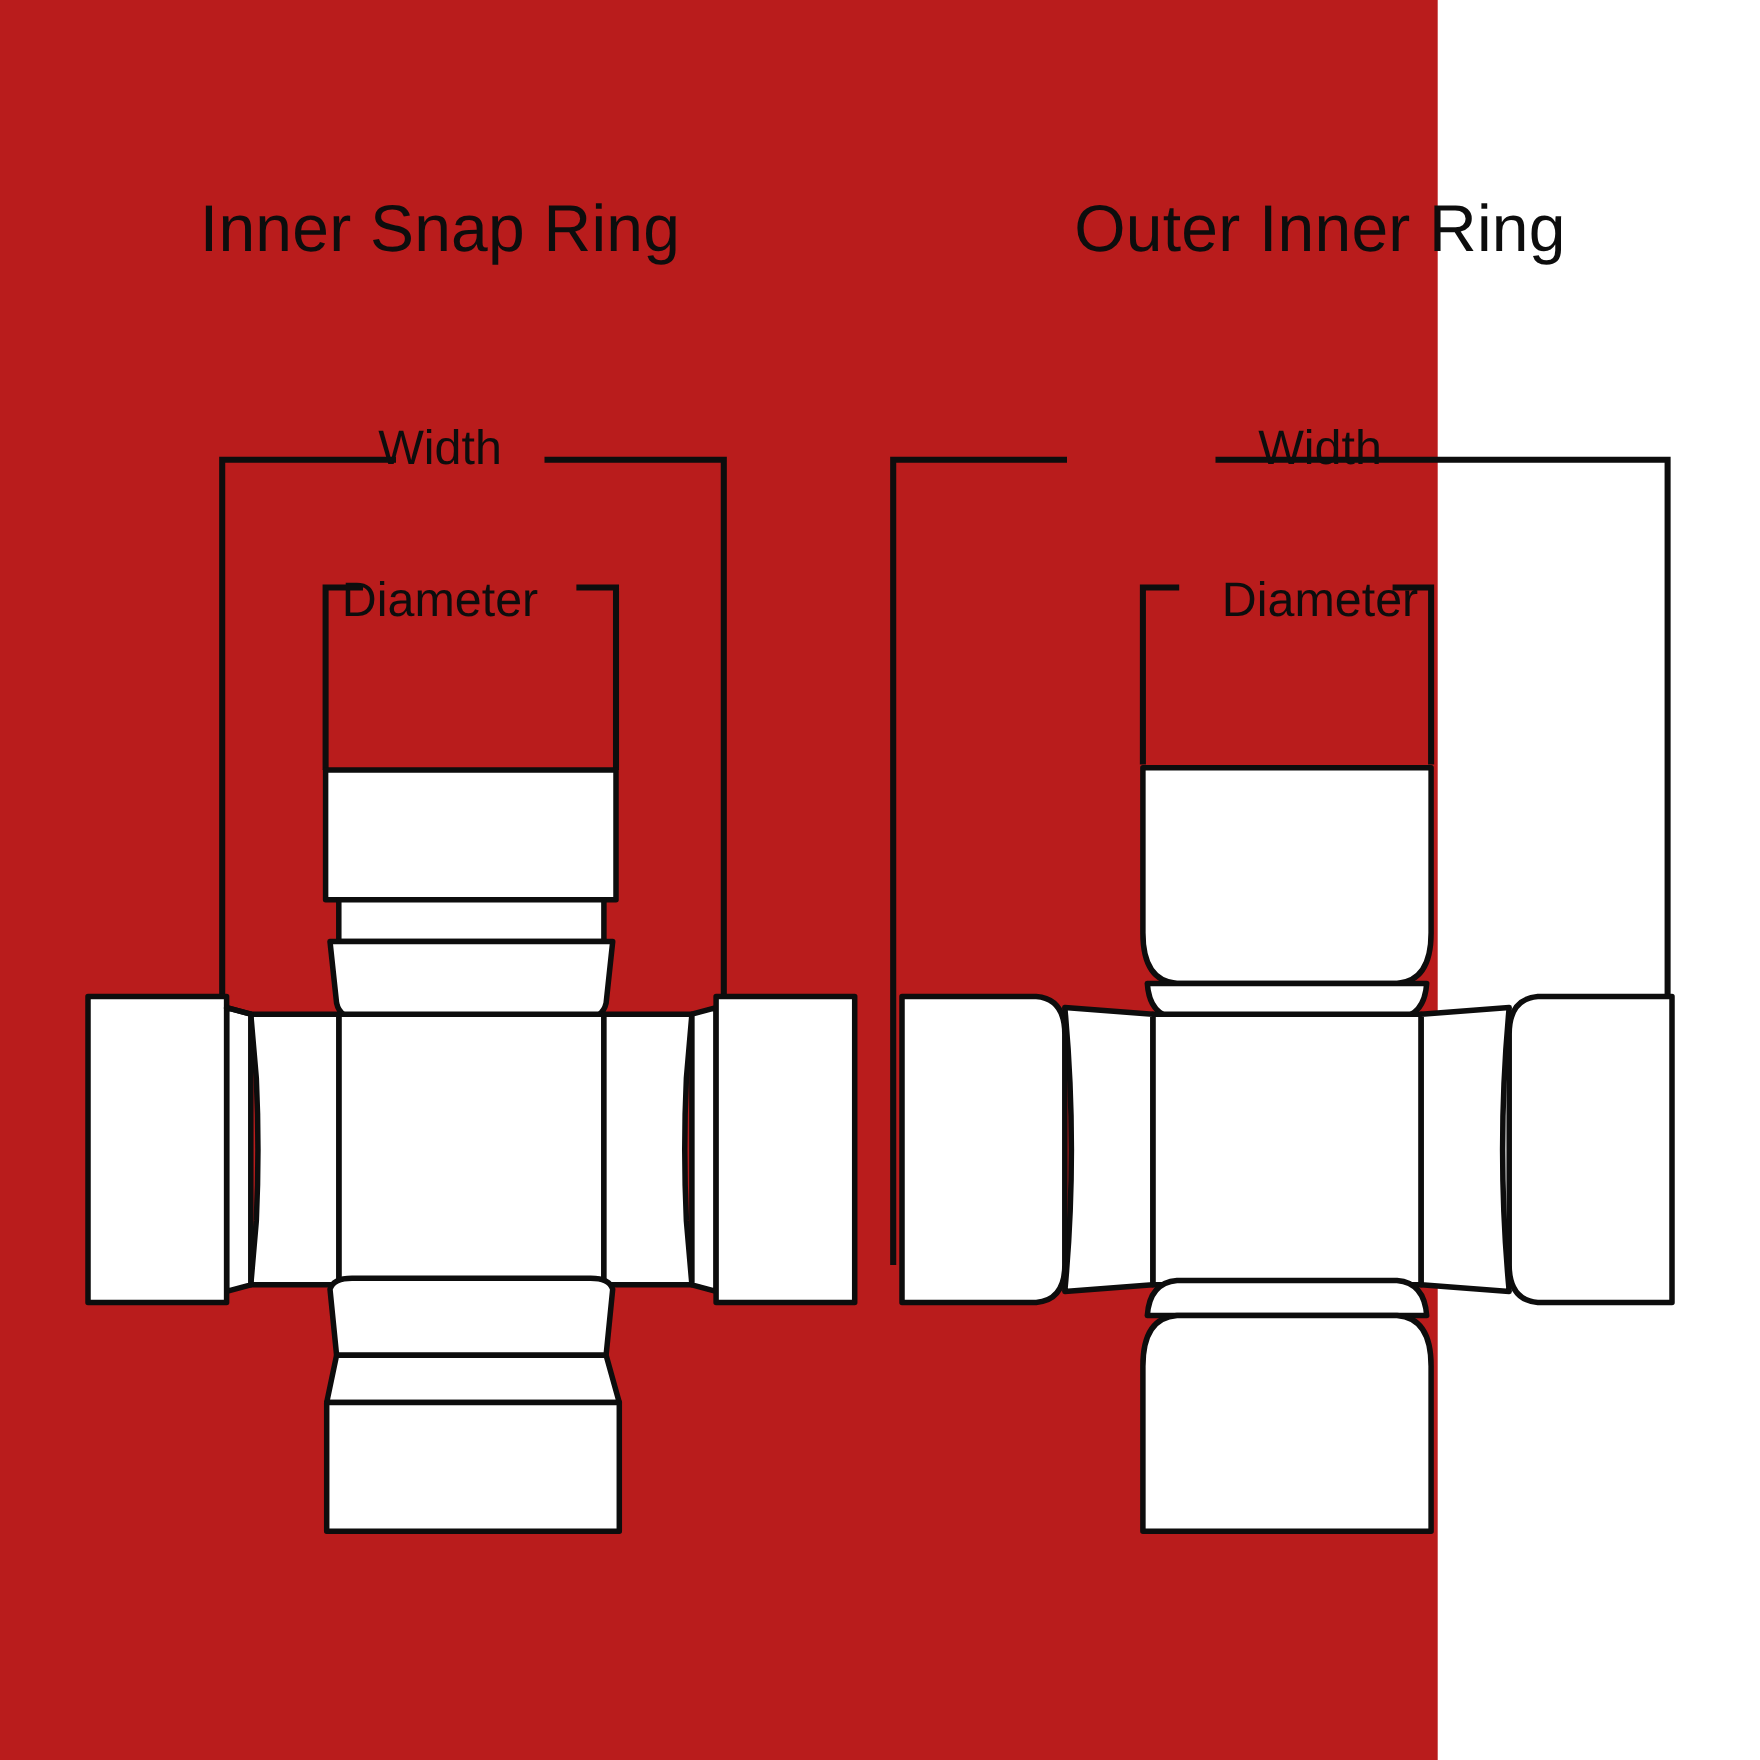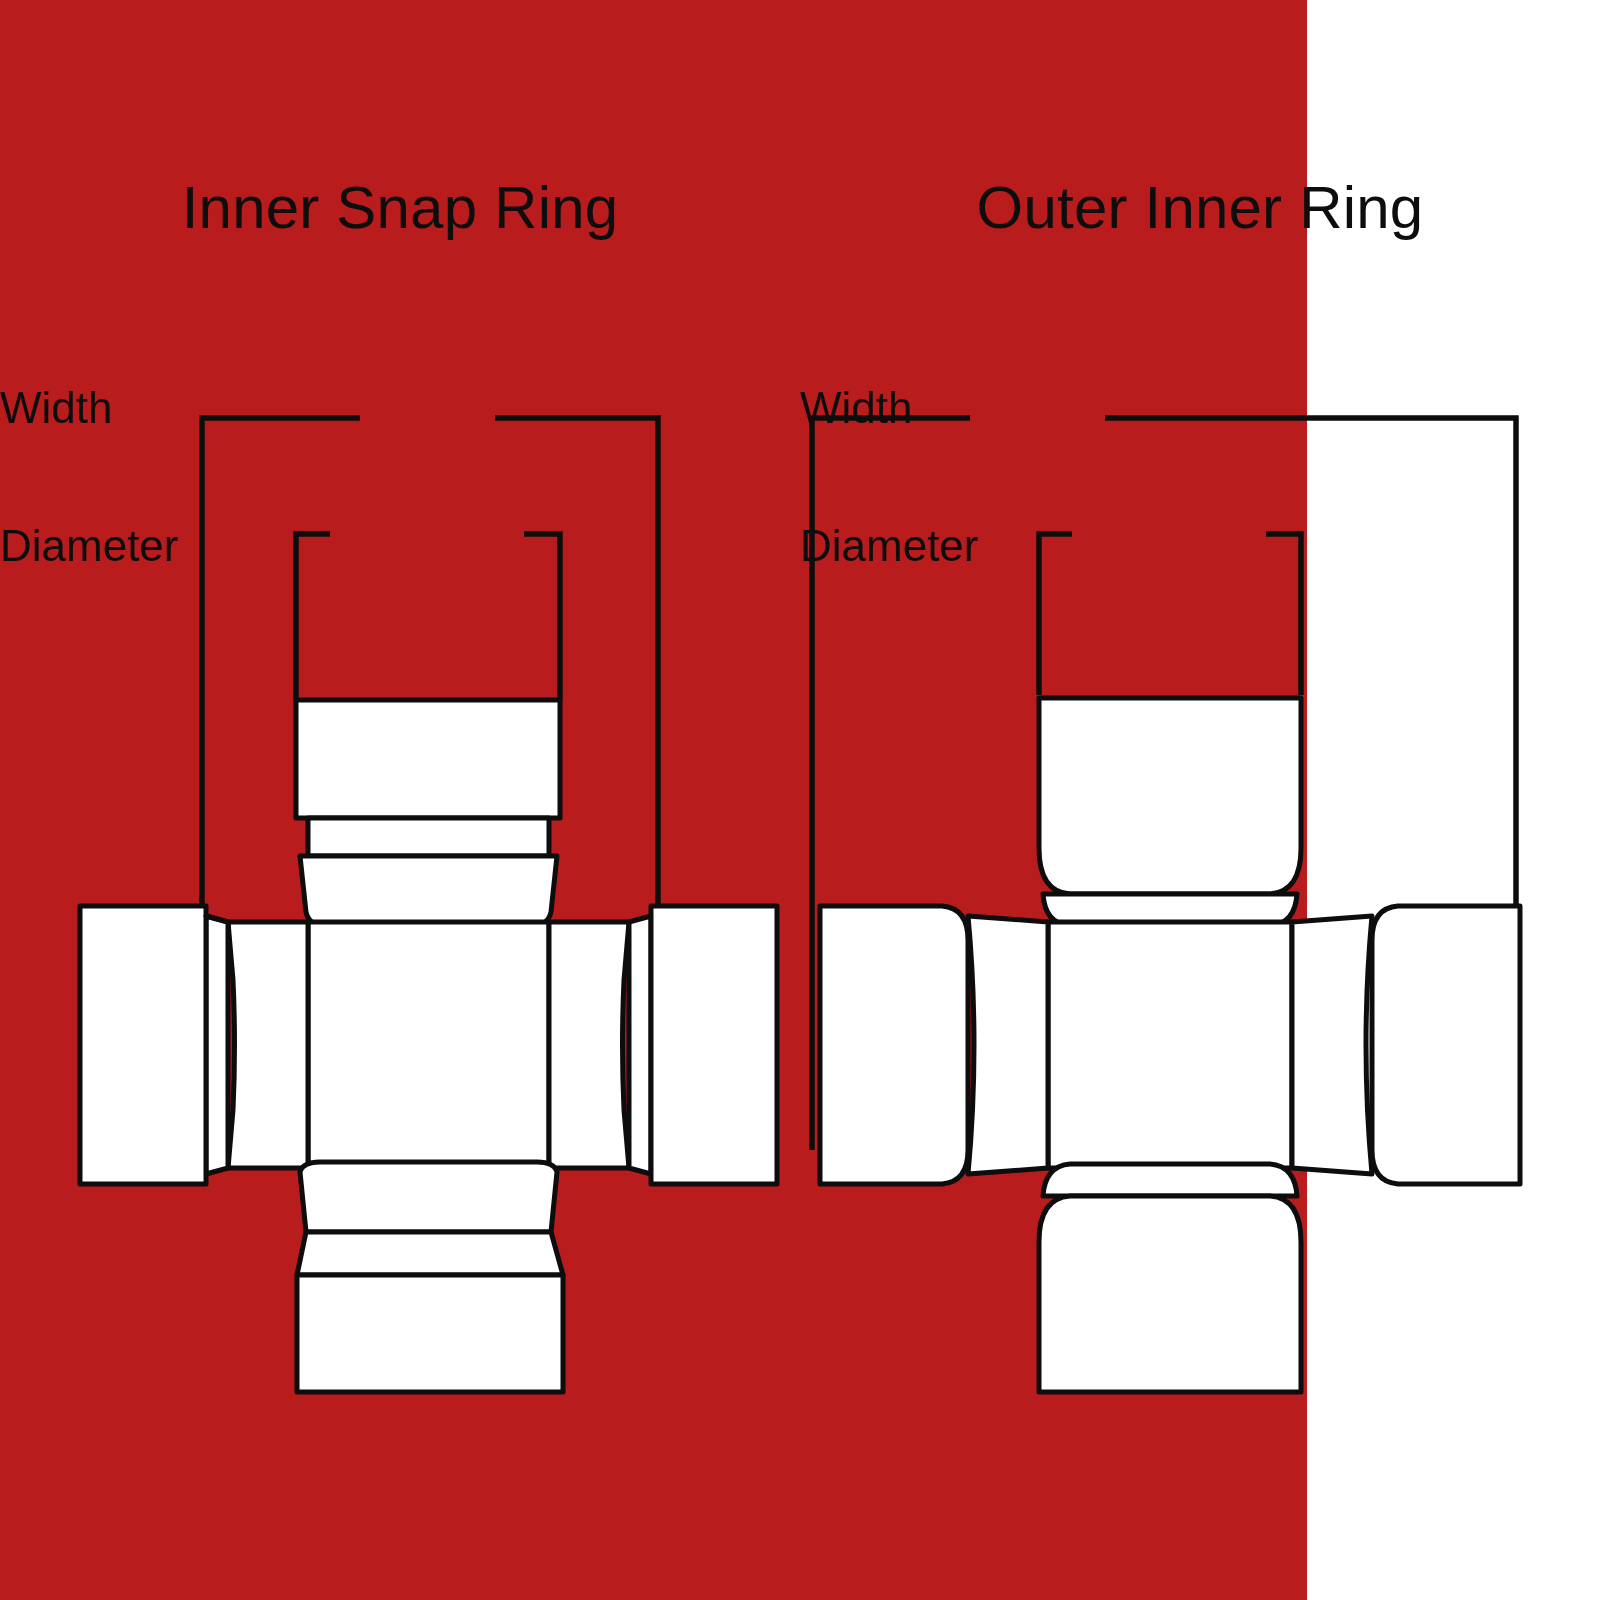--- a/index.html
+++ b/index.html
@@ -42,20 +42,21 @@
     font-family: "Liberation Sans", sans-serif;
   }
 
   .dim-label {
     position: absolute;
     font-size: 44px;
     font-weight: 400;
     color: #0d0d0d;
     line-height: 1;
     white-space: nowrap;
+    text-align: center;
     font-family: "Liberation Sans", sans-serif;
   }
   .dim-width-label { top: 386px; }
   .dim-diameter-label { top: 524px; }
 
   #w-label-inner { left: 0; width: 800px; }
   #d-label-inner { left: 0; width: 800px; }
   #w-label-outer { left: 0; width: 800px; }
   #d-label-outer { left: 0; width: 800px; }
 

